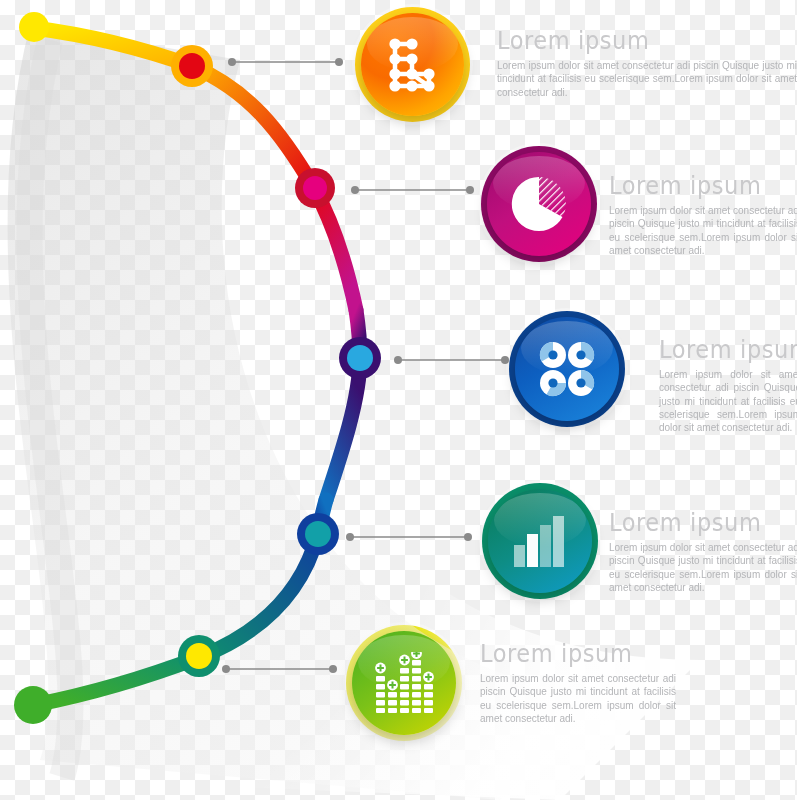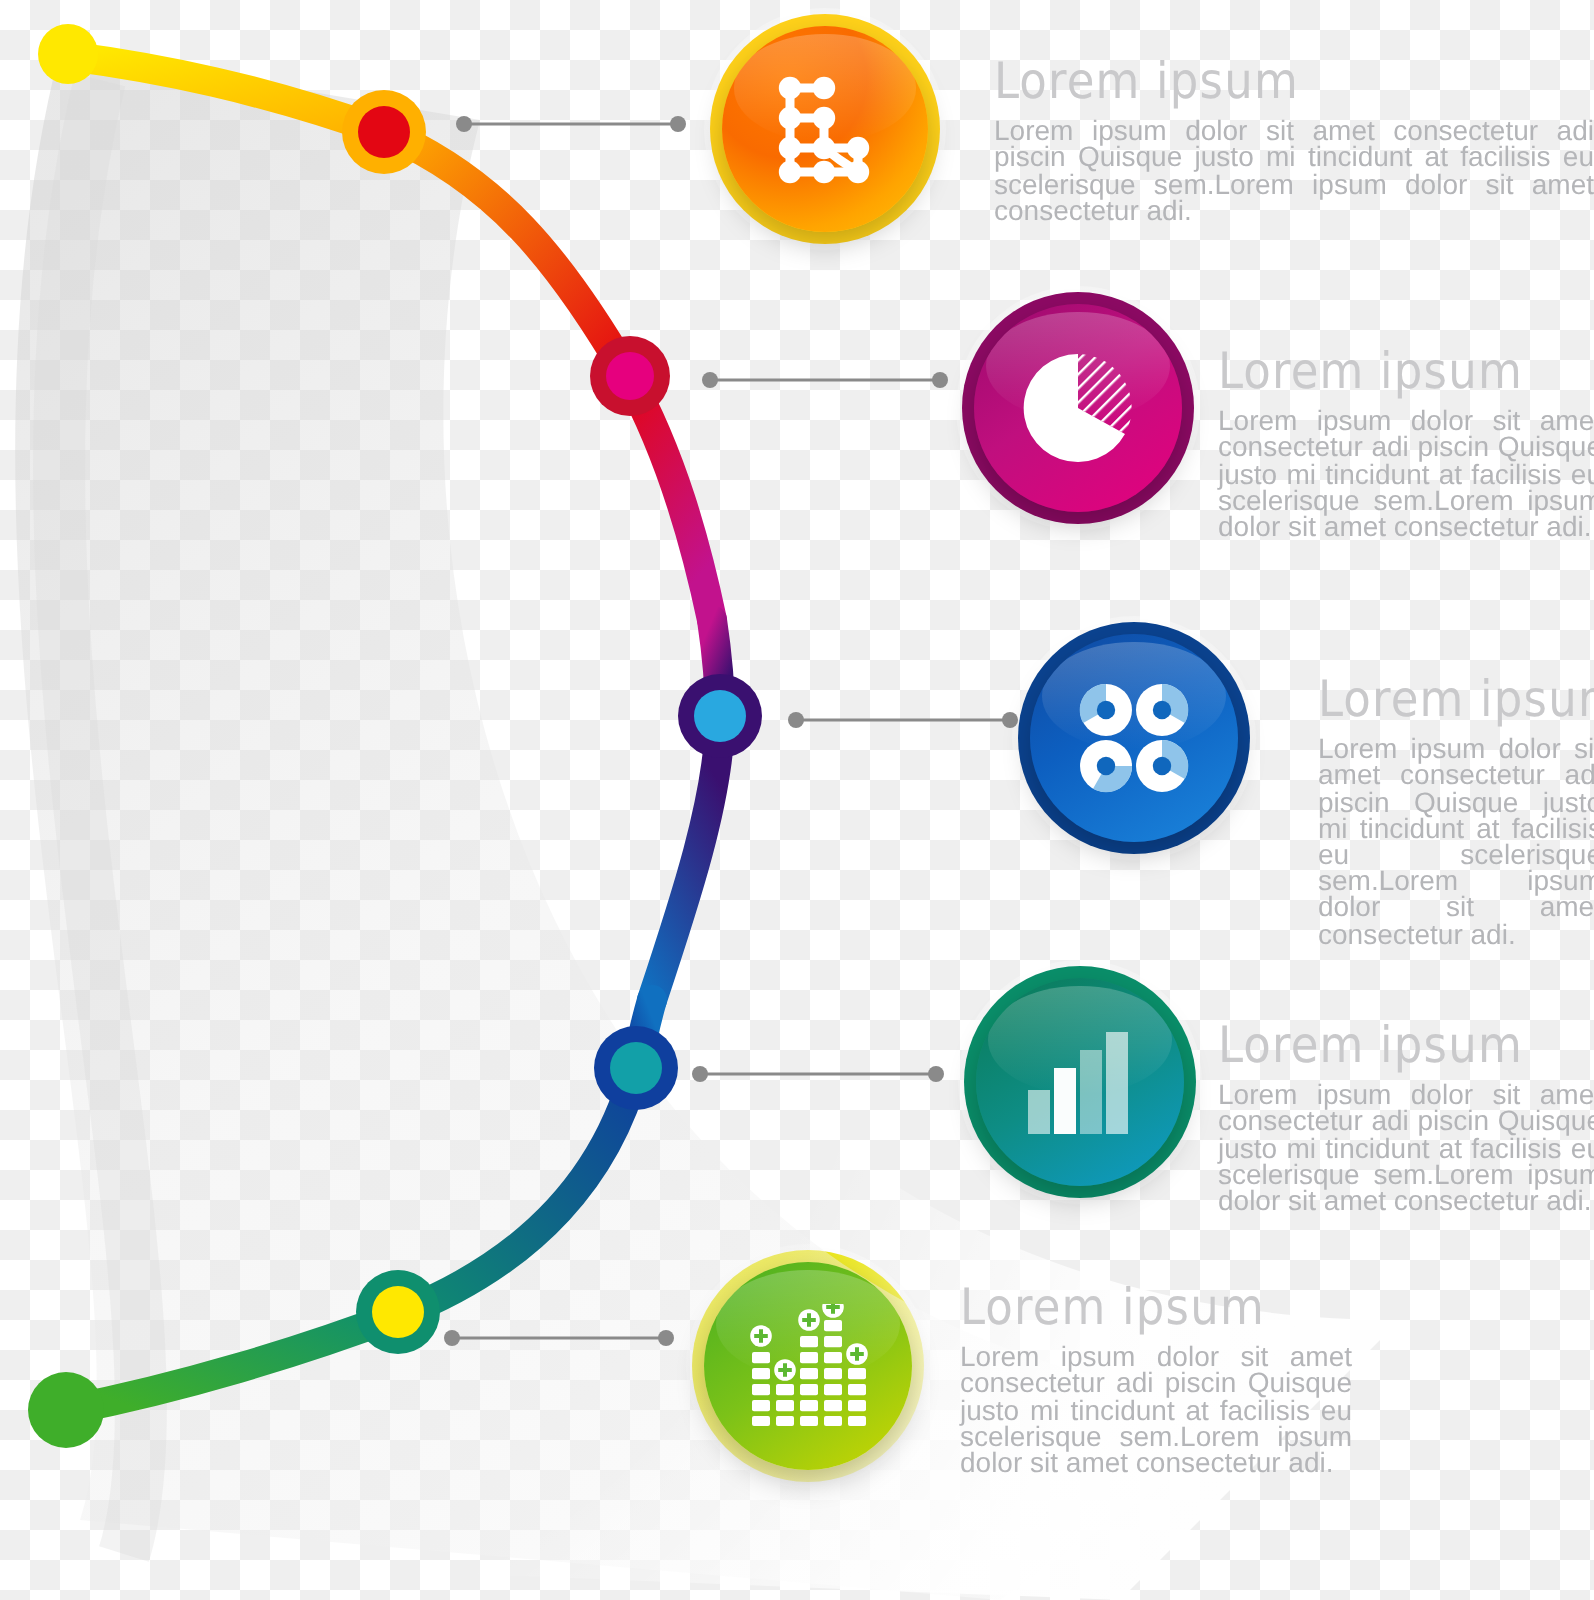--- a/index.html
+++ b/index.html
@@ -77,21 +77,21 @@
     font-family:"DejaVu Sans Condensed","Liberation Sans",sans-serif;
     font-size:25px;
     font-weight:400;
     letter-spacing:.6px;
     color:#c9c9cb;
     line-height:1.05;
     white-space:nowrap;
     margin:0 0 5px 0;
   }
   .block .body{
-    font-size:14px;
+    font-size:10px;
     line-height:13.2px;
     color:#b4b5b8;
     text-align:justify;
     margin:0;
   }
   #block-1{left:497px;top:28px;width:305px;}
   #block-2{left:609px;top:173px;width:196px;}
   #block-3{left:659px;top:337px;width:146px;}
   #block-4{left:609px;top:510px;width:196px;}
   #block-5{left:480px;top:641px;width:200px;}

